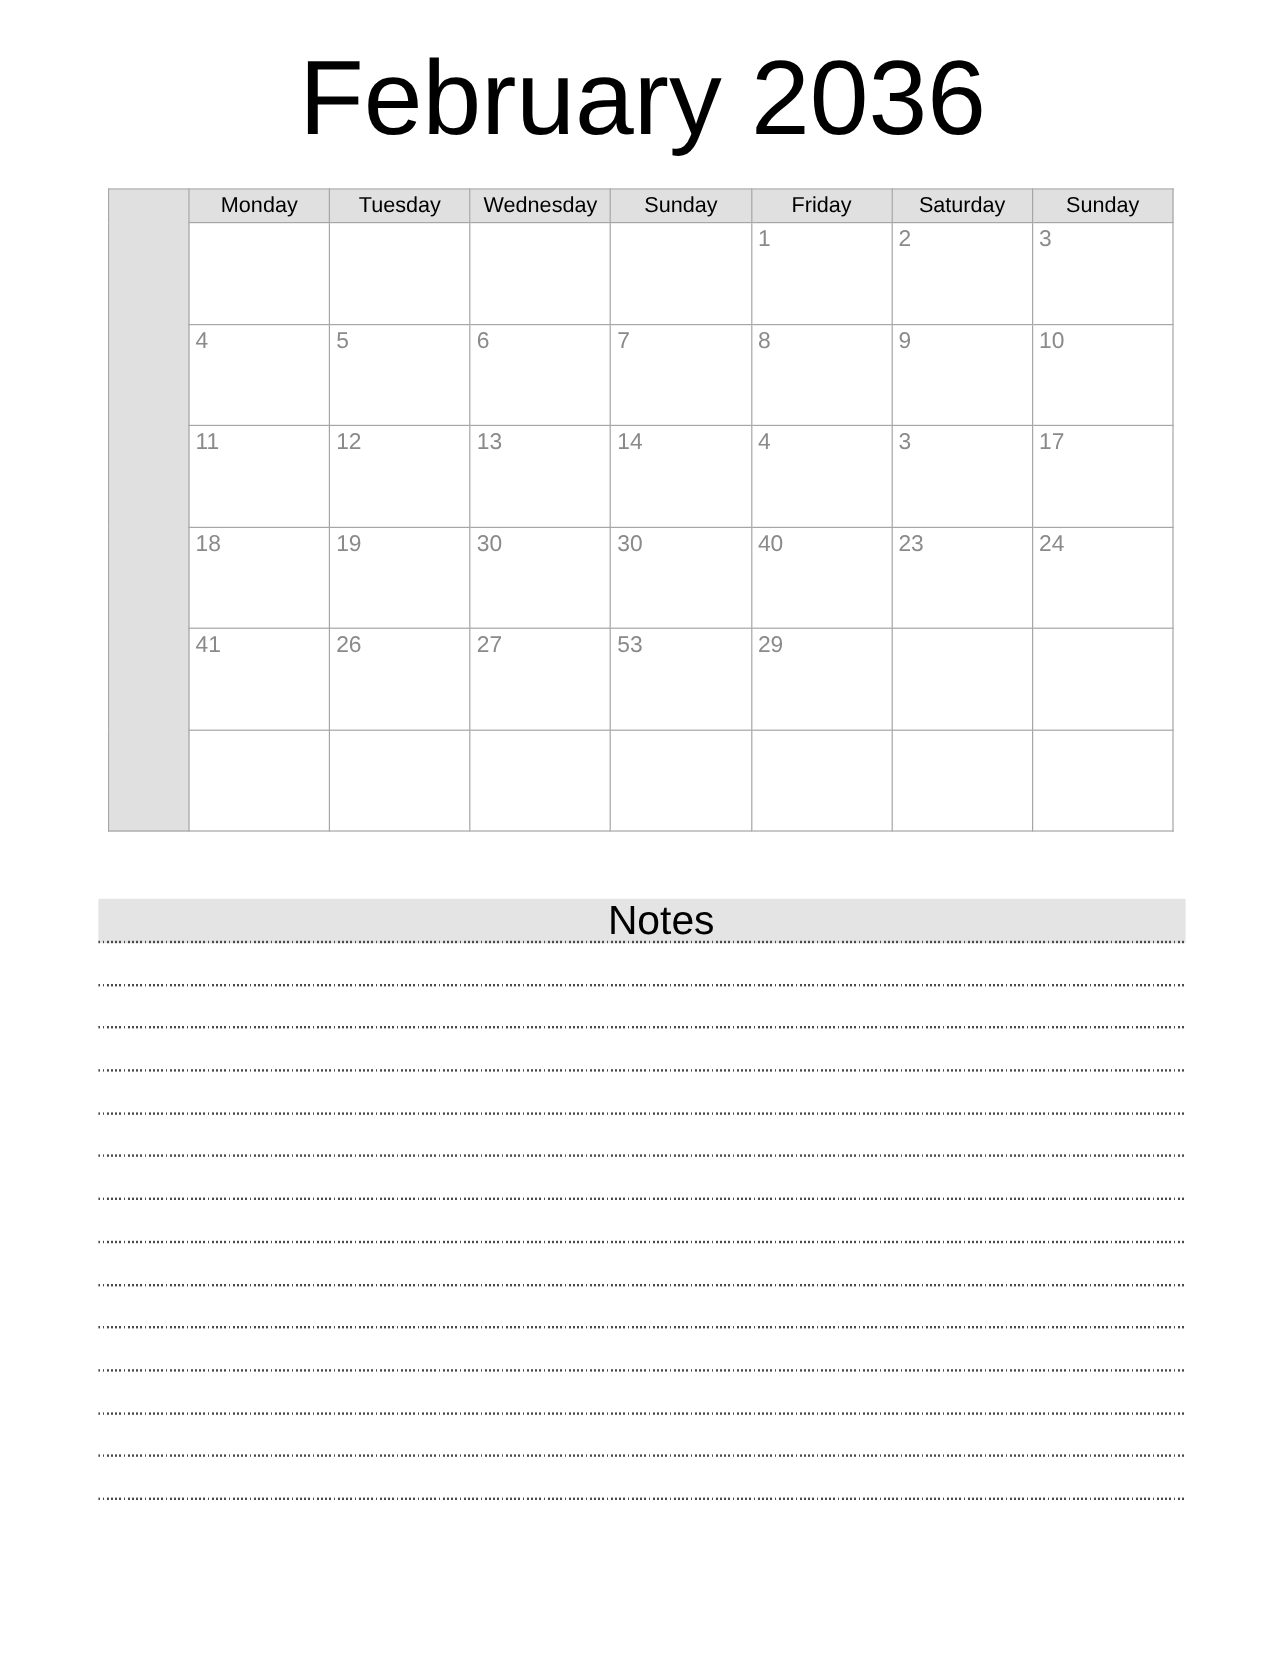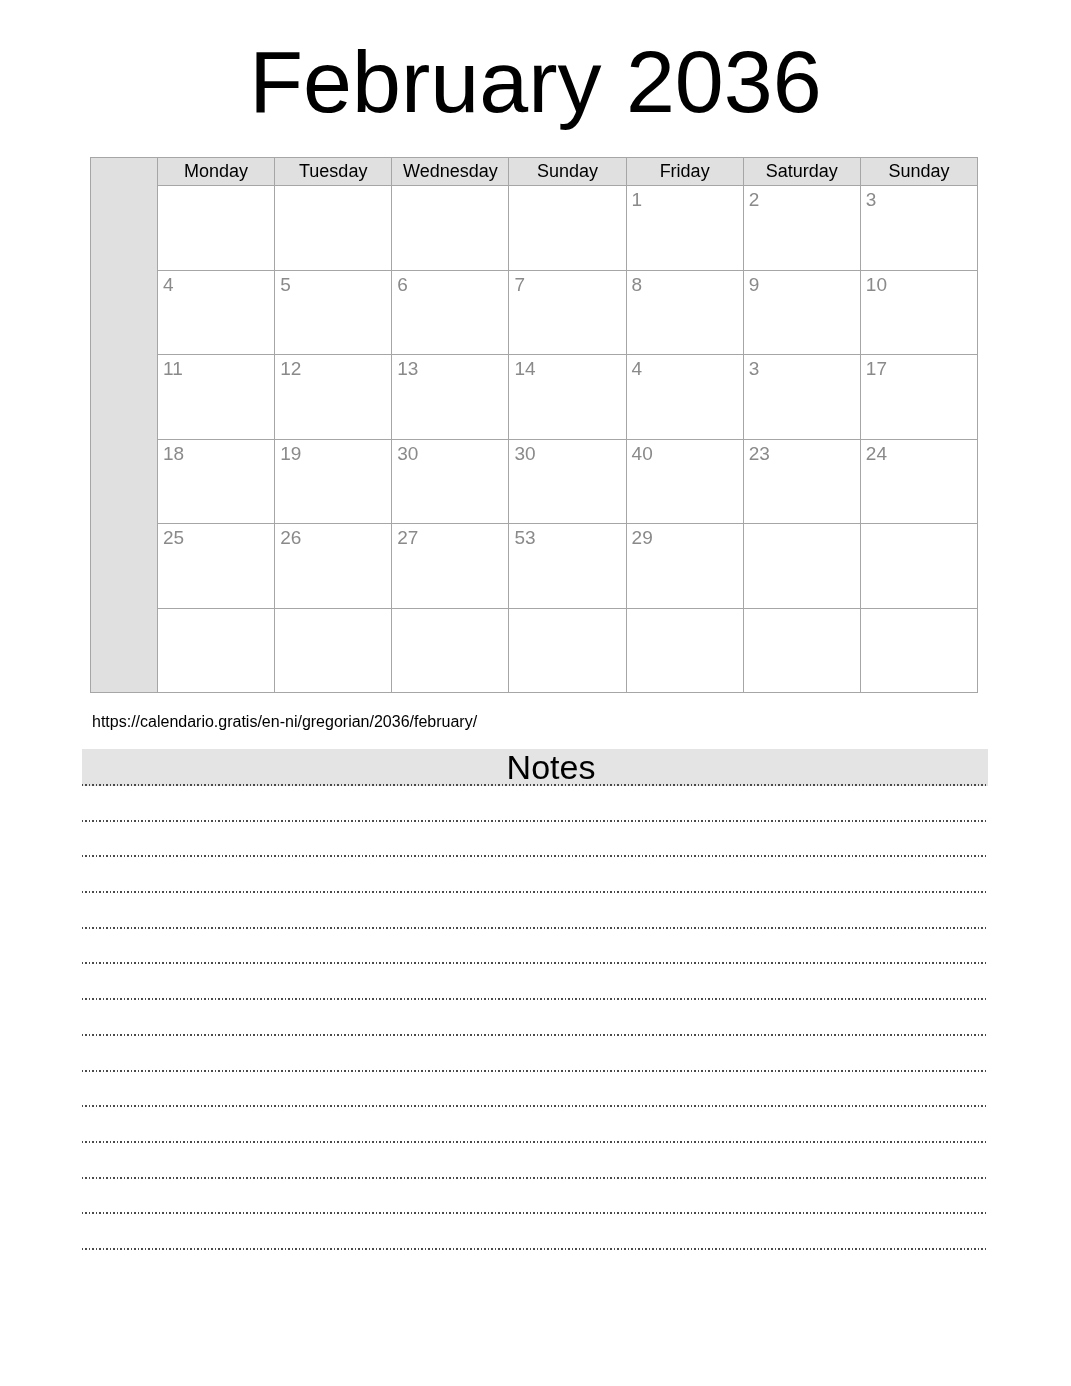--- a/index.html
+++ b/index.html
@@ -159,41 +159,40 @@
       <tr>
         <td class="day-cell">18</td>
         <td class="day-cell">19</td>
         <td class="day-cell">30</td>
         <td class="day-cell">30</td>
         <td class="day-cell">40</td>
         <td class="day-cell">23</td>
         <td class="day-cell">24</td>
       </tr>
       <tr>
-        <td class="day-cell">25</td>
+        <td class="day-cell">41</td>
         <td class="day-cell">26</td>
         <td class="day-cell">27</td>
         <td class="day-cell">53</td>
         <td class="day-cell">29</td>
         <td class="day-cell"></td>
         <td class="day-cell"></td>
       </tr>
       <tr>
         <td class="day-cell"></td>
         <td class="day-cell"></td>
         <td class="day-cell"></td>
         <td class="day-cell"></td>
         <td class="day-cell"></td>
         <td class="day-cell"></td>
         <td class="day-cell"></td>
       </tr>
     </tbody>
   </table>
 
-  <div class="source-url">https://calendario.gratis/en-ni/gregorian/2036/february/</div>
 
   <div class="notes-bar">
     <span class="notes-title">Notes</span>
   </div>
 
   <div class="notes-lines">
       <div class="note-line"></div>
       <div class="note-line"></div>
       <div class="note-line"></div>
       <div class="note-line"></div>

